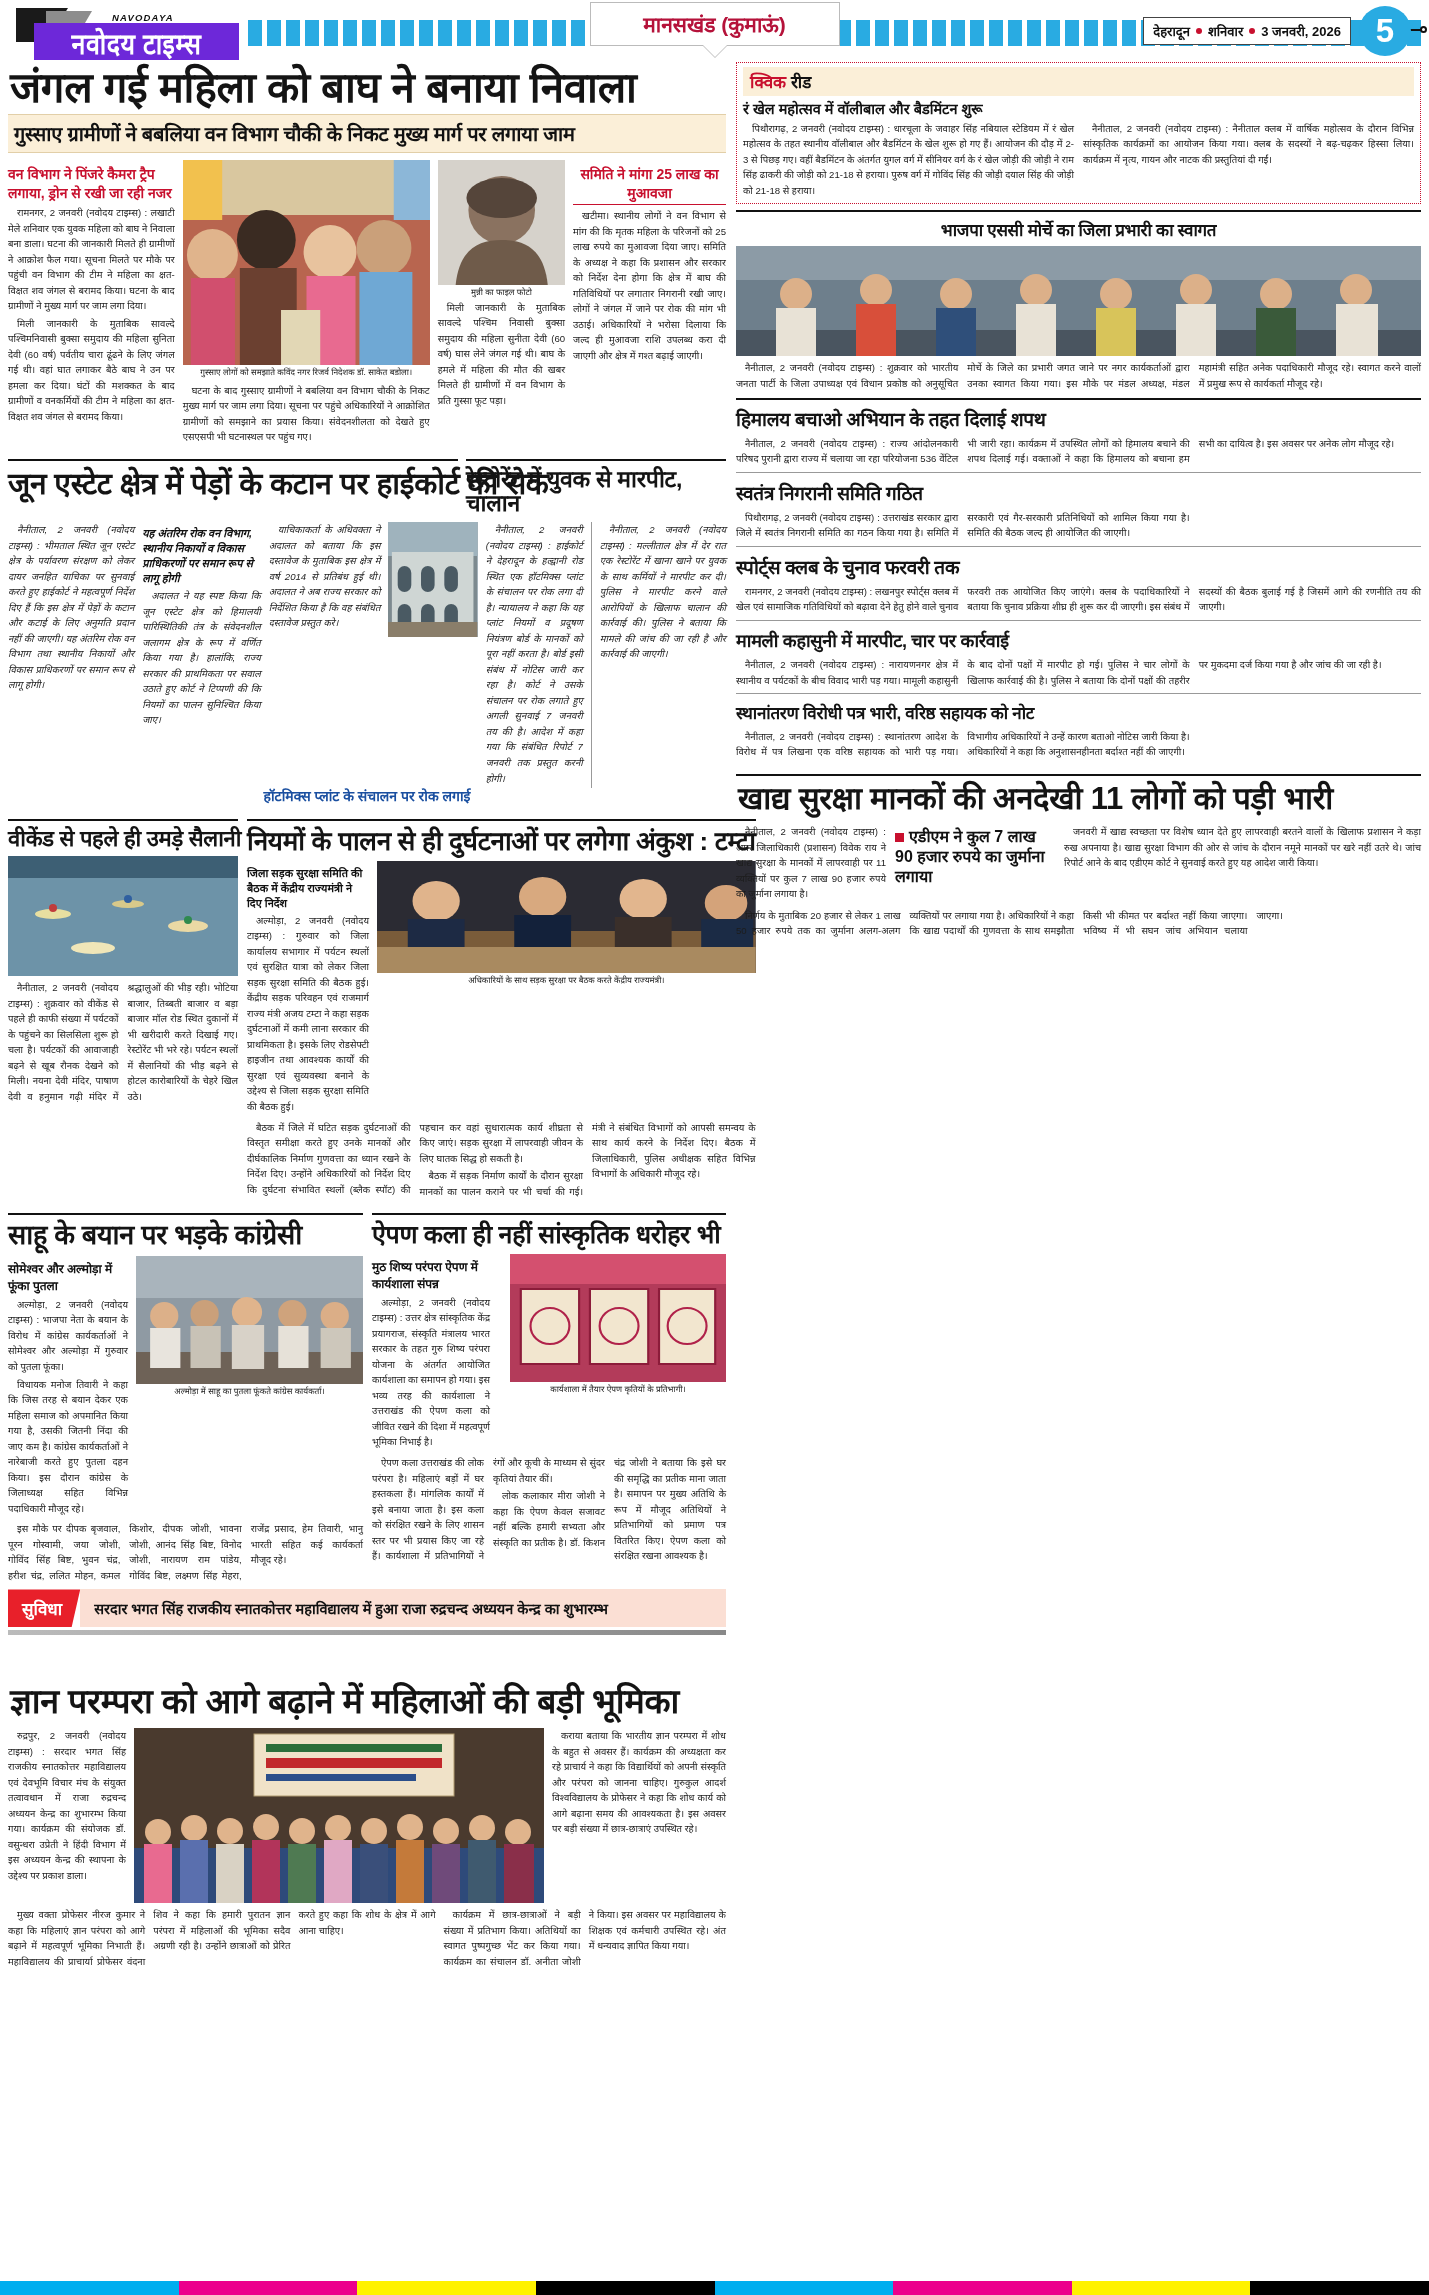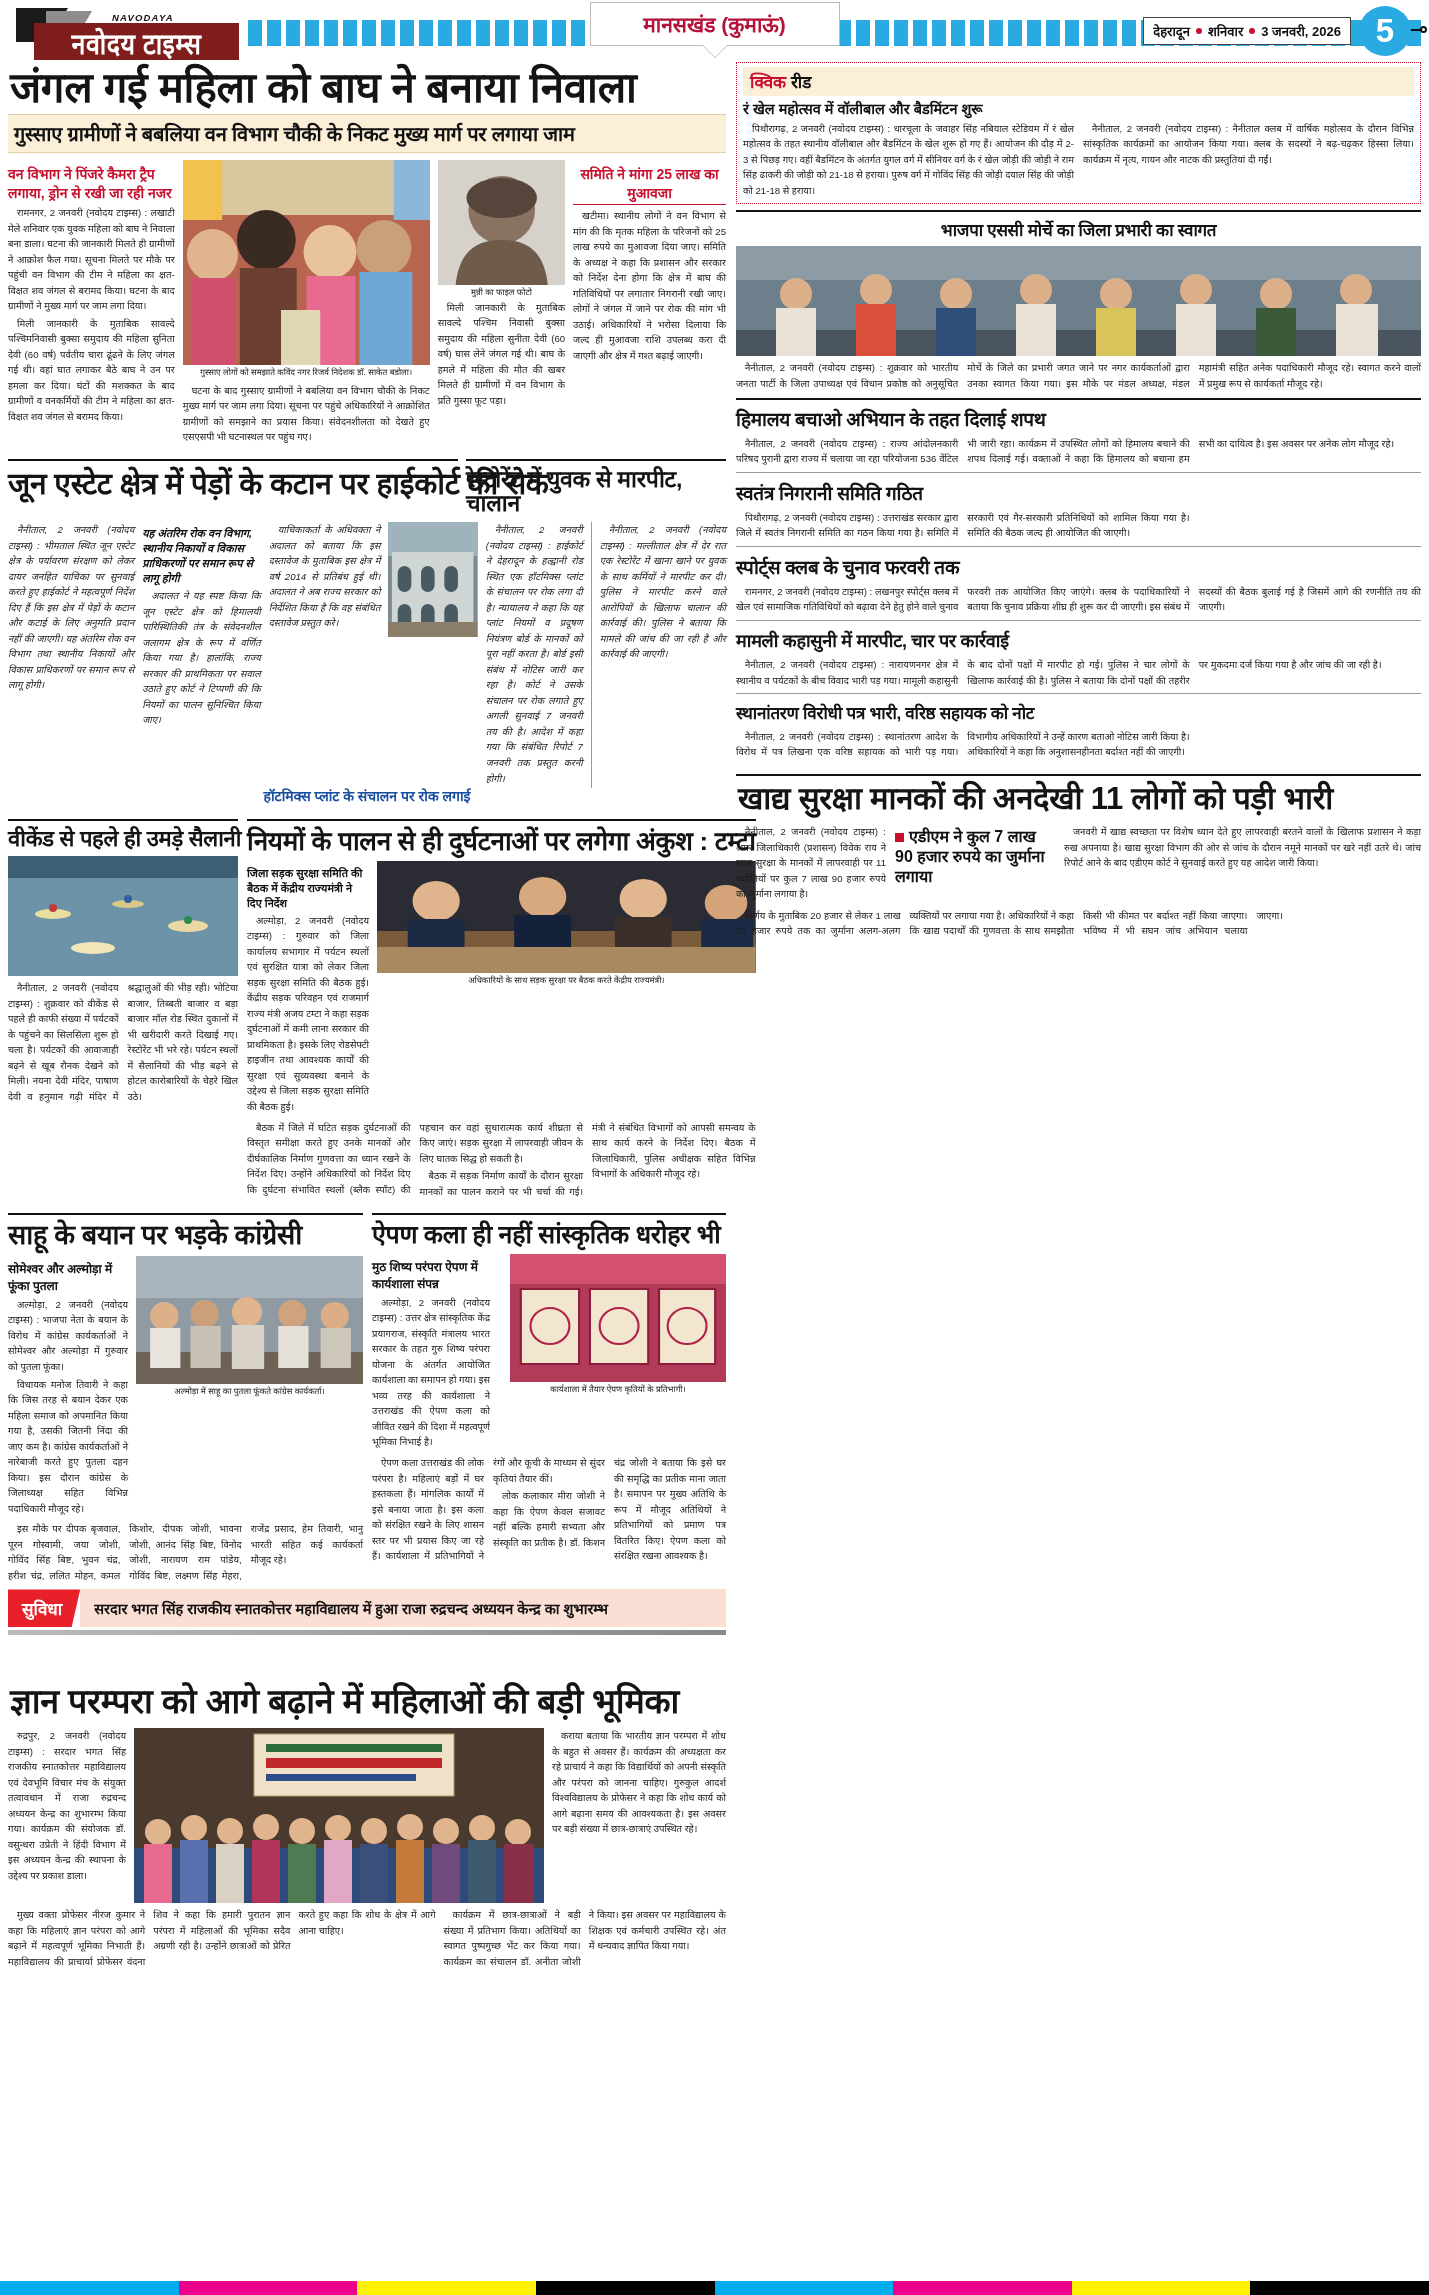--- a/index.html
+++ b/index.html
@@ -16,21 +16,21 @@
   
   .masthead { position:relative; height:62px; width:100%; padding:0 8px; }
   .mh-logo-wrap { position:absolute; left:16px; top:8px; width:196px; height:48px; }
   .mh-shadow { position:absolute; left:0; top:0; width:52px; height:34px; background:#1a1a1a;
      clip-path: polygon(0 0, 100% 0, 60% 100%, 0 100%); }
   .mh-shadow2 { position:absolute; left:30px; top:3px; width:46px; height:30px; background:#8d8d8d;
      clip-path: polygon(0 0, 100% 0, 62% 100%, 0 100%); }
   .mh-eng { position:absolute; left:96px; top:4px; font-size:9.5px; font-weight:bold;
      font-style:italic; letter-spacing:1.2px; color:#111; }
   .mh-logo { position:absolute; left:18px; top:15px; width:205px; height:37px;
-     background:#7f1d1d; display:flex; align-items:center; justify-content:center; }
+     background:#6d28d9; display:flex; align-items:center; justify-content:center; }
   .mh-logo span { color:#fff; font-size:25px; font-weight:bold; letter-spacing:0.5px;
      font-family:"Liberation Sans", sans-serif; transform:scaleY(1.15); }
   .mh-stripes { position:absolute; left:248px; top:20px; right:8px; height:26px;
      background: repeating-linear-gradient(90deg,#29ABE2 0 14px,#ffffff 14px 19px); }
   .mh-edition { position:absolute; left:50%; transform:translateX(-50%); top:2px;
      width:250px; height:44px; background:#fff; border:1px solid #bbb; z-index:4;
      display:flex; align-items:center; justify-content:center; }
   .mh-edition span { color:#b5123a; font-size:21px; font-weight:bold; }
   .mh-edition:after{ content:""; position:absolute; bottom:-12px; left:50%; margin-left:-12px;
      width:0;height:0;border-left:12px solid transparent;border-right:12px solid transparent;

